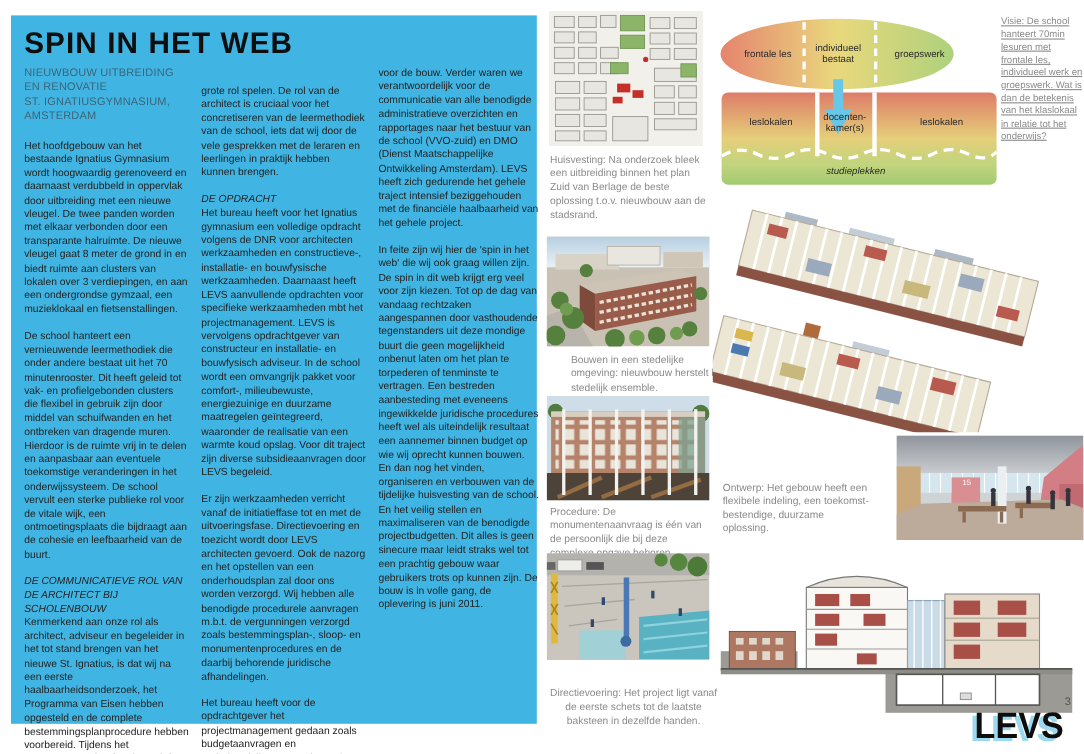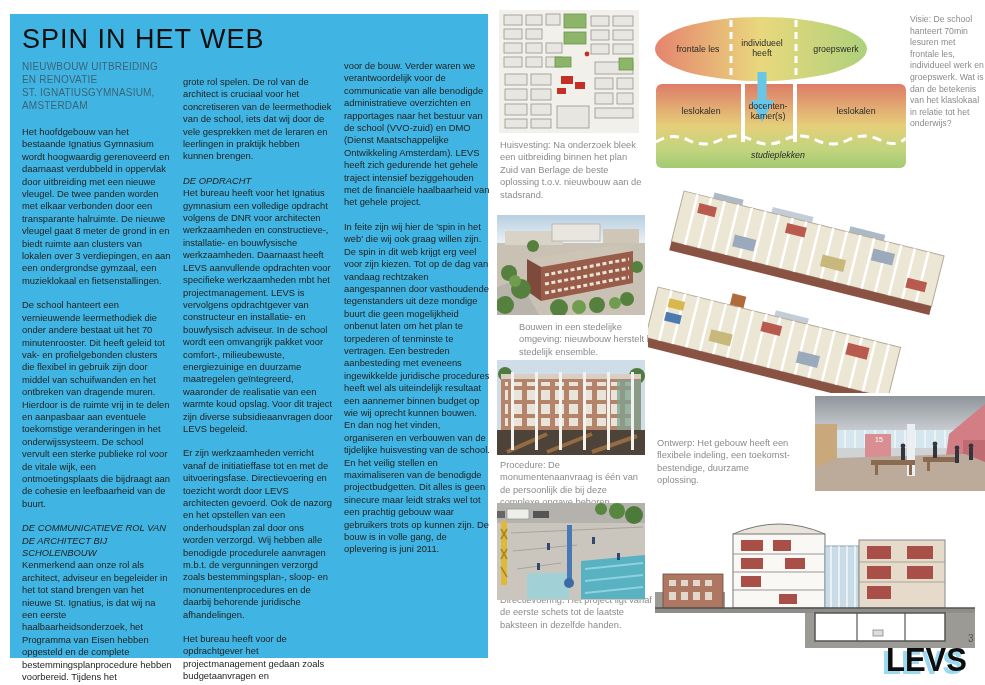--- a/index.html
+++ b/index.html
@@ -1,37 +1,37 @@
 <!DOCTYPE html>
 <html><head>
 <meta charset="utf-8">
 <style>
   html,body{margin:0;padding:0;background:#fff;}
   body{width:985px;height:685px;position:relative;font-family:"Liberation Sans",sans-serif;overflow:hidden;}
   .preline{white-space:pre-line;}
 
   
   .panel{position:absolute;left:10px;top:14px;width:478px;height:644px;background:#40b5e3;}
-  .title{position:absolute;left:12px;top:10px;margin:0;font-size:27px;font-weight:normal;letter-spacing:1px;color:#0e0e0e;}
+  .title{position:absolute;left:12px;top:10px;margin:0;font-size:27px;font-weight:bold;letter-spacing:1px;color:#0e0e0e;}
   .subtitle{position:absolute;left:12px;top:46px;font-size:10px;font-weight:normal;color:#3c6378;line-height:13px;letter-spacing:.2px;}
   .col{position:absolute;width:150px;font-size:9.4px;line-height:12.4px;color:#222;}
   .col1{left:12px;top:112px;}
   .col2{left:173px;top:62px;}
   .col3{left:334px;top:46px;width:146px;}
   .para{margin:0 0 12px 0;}
   .subhead{margin:0;font-style:italic;}
 
   
   .caption{position:absolute;font-size:9.3px;line-height:12.4px;color:#8b8b8b;}
-  .visie{left:910px;top:14px;width:76px;font-size:8.7px;line-height:11.6px;}
+  .visie{left:910px;top:14px;width:76px;font-size:8.7px;line-height:11.6px;text-decoration:underline;}
   .cap-huisvesting{left:500px;top:139px;width:145px;}
   .cap-bouwen{left:519px;top:321px;width:148px;}
   .cap-ontwerp{left:657px;top:399px;width:136px;margin-top:38px;}
   .cap-procedure{left:500px;top:459px;width:148px;}
-  .cap-directievoering{left:500px;top:594px;width:152px;}
+  .cap-directievoering{left:500px;top:624px;width:152px;text-align:center;}
 
   
   figure{margin:0;position:absolute;}
   .fig-map{left:499px;top:10px;width:140px;height:123px;}
   .fig-aerial{left:497px;top:215px;width:148px;height:100px;}
   .fig-axon{left:648px;top:165px;width:337px;height:228px;}
   .fig-interior{left:815px;top:396px;width:170px;height:95px;}
   .fig-monument{left:497px;top:360px;width:148px;height:95px;}
   .fig-pit{left:497px;top:503px;width:148px;height:97px;}
   .fig-section{left:655px;top:512px;width:320px;height:138px;}
@@ -154,21 +154,21 @@
     <rect x="93" y="76" width="4" height="58" fill="#fff"></rect>
     <rect x="145" y="76" width="4" height="58" fill="#fff"></rect>
     <path d="M8 134 Q 24 124 40 132 T 72 132 T 104 132 T 136 132 T 168 132 T 200 132 T 232 132 T 258 130" fill="none" stroke="#fff" stroke-width="3" stroke-dasharray="9 6"></path>
     <ellipse cx="113" cy="41" rx="106" ry="32" fill="url(#eg)"></ellipse>
     <line x1="83" y1="12" x2="83" y2="70" stroke="#fff" stroke-width="3" stroke-dasharray="7 5"></line>
     <line x1="148" y1="12" x2="148" y2="70" stroke="#fff" stroke-width="3" stroke-dasharray="7 5"></line>
     <line x1="114" y1="64" x2="114" y2="94" stroke="#68c6e6" stroke-width="9"></line>
     <polygon points="102,92 126,92 114,114" fill="#68c6e6"></polygon>
   </svg>
   <div class="dlabel dl-frontale">frontale les</div>
-  <div class="dlabel dl-individueel">individueel heeft</div>
+  <div class="dlabel dl-individueel">individueel bestaat</div>
   <div class="dlabel dl-groepswerk">groepswerk</div>
   <div class="dlabel dl-leslokalen-l">leslokalen</div>
   <div class="dlabel dl-docenten preline">docenten-
 kamer(s)</div>
   <div class="dlabel dl-leslokalen-r">leslokalen</div>
   <div class="dlabel dl-studieplekken">studieplekken</div>
 </div>
 
 <div class="caption visie">Visie: De school hanteert 70min lesuren met frontale les, individueel werk en groepswerk. Wat is dan de betekenis van het klaslokaal in relatie tot het onderwijs?</div>
 <div class="caption cap-huisvesting">Huisvesting: Na onderzoek bleek een uitbreiding binnen het plan Zuid van Berlage de beste oplossing t.o.v. nieuwbouw aan de stadsrand.</div>

